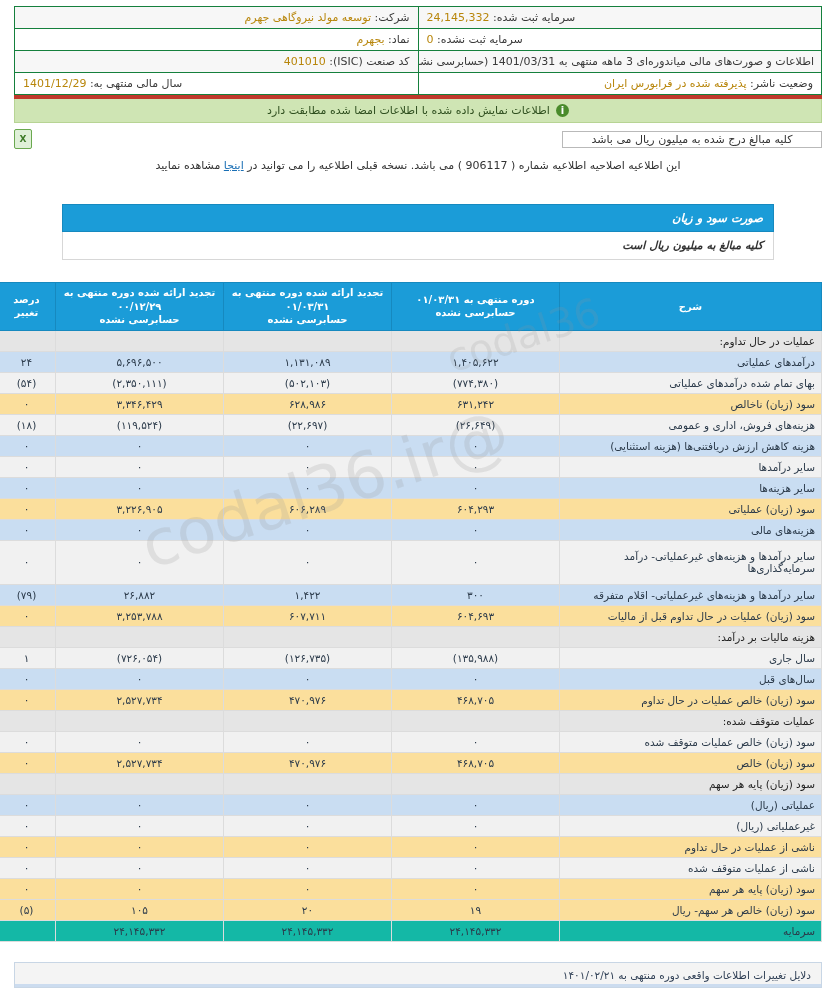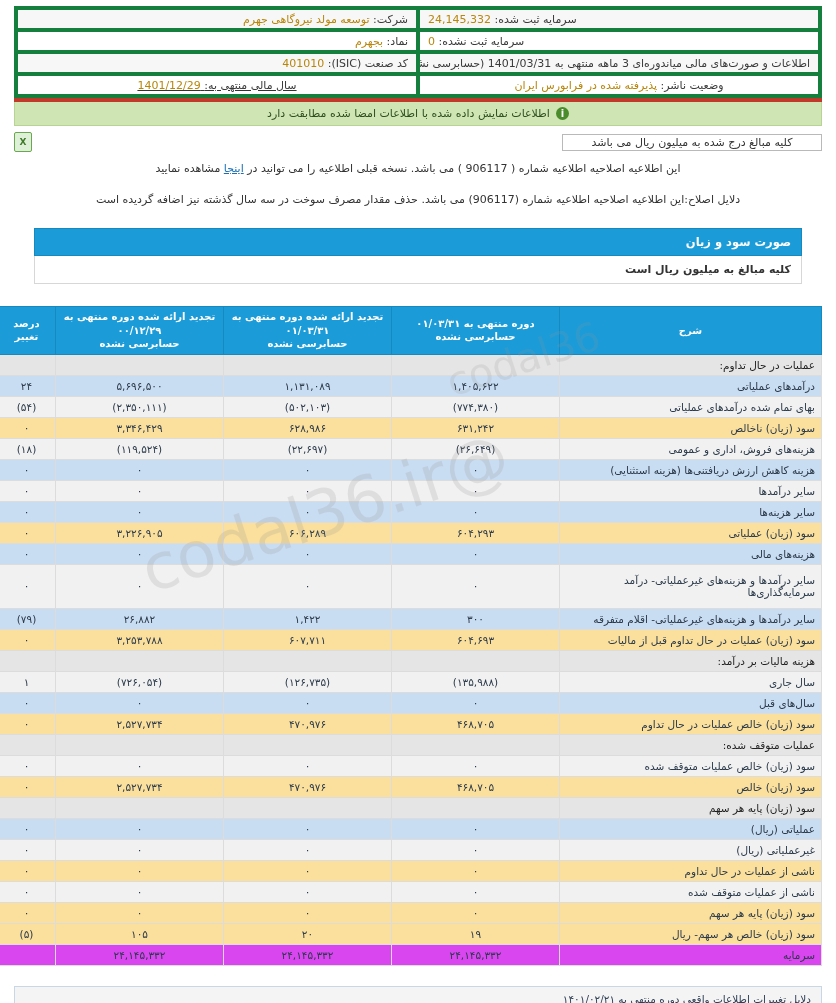--- a/index.html
+++ b/index.html
@@ -16,21 +16,21 @@
 
   
   .info-table {
     width: 808px;
     border-collapse: collapse;
     border: 1px solid #d3d3d3;
     table-layout: fixed;
     margin: 0 auto;
   }
   .info-table td {
-    border: 4px solid #15803d;
+    border: 1px solid #15803d;
     height: 22px;
     padding: 1px 8px;
     font-size: 11px;
     color: #333;
     white-space: nowrap;
     overflow: hidden;
   }
   .info-table tr:nth-child(odd) td { background: #f7f7f7; }
   .info-table tr:nth-child(even) td { background: #ffffff; }
   .info-lbl { color: #3a3a3a; }
@@ -79,21 +79,21 @@
   }
 
   .note-line {
     width: 808px; margin: 10px auto 0 auto;
     text-align: center; font-size: 11px; color: #333;
   }
   .note-line .lnk { color: #1a6fb5; text-decoration: underline; cursor: pointer; text-align: center; }
   .note-line.second { margin-top: 18px; }
 
   
-  .sec-wrap { width: 768px; margin: 22px auto 0 auto; }
+  .sec-wrap { width: 712px; margin: 32px auto 0 auto; font-style: italic; }
   .sec-title {
     background: #1b9cd8;
     color: #fff;
     font-size: 11.5px;
     font-weight: bold;
     padding: 6px 10px;
     border: 1px solid #1689bf;
   }
   .sec-sub {
     border: 1px solid #d7d7d7;
@@ -131,21 +131,21 @@
     color: #2b3a4a;
   }
   td.lbl { text-align: right; }
   td.num { text-align: center; direction: ltr; unicode-bidi: embed; }
 
   
   tr.t-blue  td { background: #c9ddf2; }
   tr.t-white td { background: #f1f1f1; }
   tr.t-yellow td{ background: #fbdf9c; }
   tr.t-gray  td { background: #e5e5e5; font-weight: normal; color: #222; }
-  tr.t-cap   td { background: #d946ef; }
+  tr.t-cap   td { background: #14b8a6; }
   tr.t-gray td.lbl { color: #1f1f1f; }
 
   td.neg { color: #c0392b; }
   th.c-desc { width: 262px; }
   th.c-col  { width: 168px; }
   th.c-pct  { width: 58px; }
 
   .hdr-top { display: block; }
   .hdr-bot { display: block; font-weight: bold; }
 
@@ -198,22 +198,22 @@
         </tr>
         <tr>
           <td style="text-align: left;"><span class="info-lbl">سرمایه ثبت نشده:</span> <span class="info-val ltr-num">0</span></td>
           <td style="text-align: right;"><span class="info-lbl">نماد:</span> <span class="info-val">بجهرم</span></td>
         </tr>
         <tr>
           <td style="text-align: left;"><span class="info-lbl">اطلاعات و صورت‌های مالی میاندوره‌ای  3 ماهه منتهی به 1401/03/31 (حسابرسی نشده)</span></td>
           <td style="text-align: right;"><span class="info-lbl">کد صنعت (ISIC):</span> <span class="info-val">401010</span></td>
         </tr>
         <tr>
-          <td style="text-align: center;"><span class="info-lbl">وضعیت ناشر:</span> <span class="info-val ltr-num">پذیرفته شده در فرابورس ایران</span></td>
-          <td style="text-align: center; text-decoration: underline;"><span class="info-lbl">سال مالی منتهی به:</span> <span class="info-val">1401/12/29</span></td>
+          <td style="text-align: right;"><span class="info-lbl">وضعیت ناشر:</span> <span class="info-val ltr-num">پذیرفته شده در فرابورس ایران</span></td>
+          <td style="text-align: left;"><span class="info-lbl">سال مالی منتهی به:</span> <span class="info-val">1401/12/29</span></td>
         </tr>
       </tbody>
   </table>
 
   <div class="red-rule"></div>
 
   <div class="notice-bar">
     <span class="info-circle">i</span>
     <span>اطلاعات نمایش داده شده با اطلاعات امضا شده مطابقت دارد</span>
   </div>
@@ -222,21 +222,20 @@
     <div class="amount-box">کلیه مبالغ درج شده به میلیون ریال می باشد</div>
     <div class="excel-icon">X</div>
   </div>
 
   <div class="note-line">
     <span>این اطلاعیه اصلاحیه اطلاعیه شماره ( 906117 ) می باشد. نسخه قبلی اطلاعیه را می توانید در</span>
     <span class="lnk">اینجا</span>
     <span>مشاهده نمایید</span>
   </div>
 
-  <div class="note-line second">دلایل اصلاح:این اطلاعیه اصلاحیه اطلاعیه شماره (906117) می باشد. حذف مقدار مصرف سوخت در سه سال گذشته نیز اضافه گردیده است</div>
 
   <div class="sec-wrap">
     <div class="sec-title">صورت سود و زیان</div>
     <div class="sec-sub">کلیه مبالغ به میلیون ریال است</div>
   </div>
 
   <div class="fin-wrap">
     <table class="fin">
       <thead>
         <tr id="head-row">

